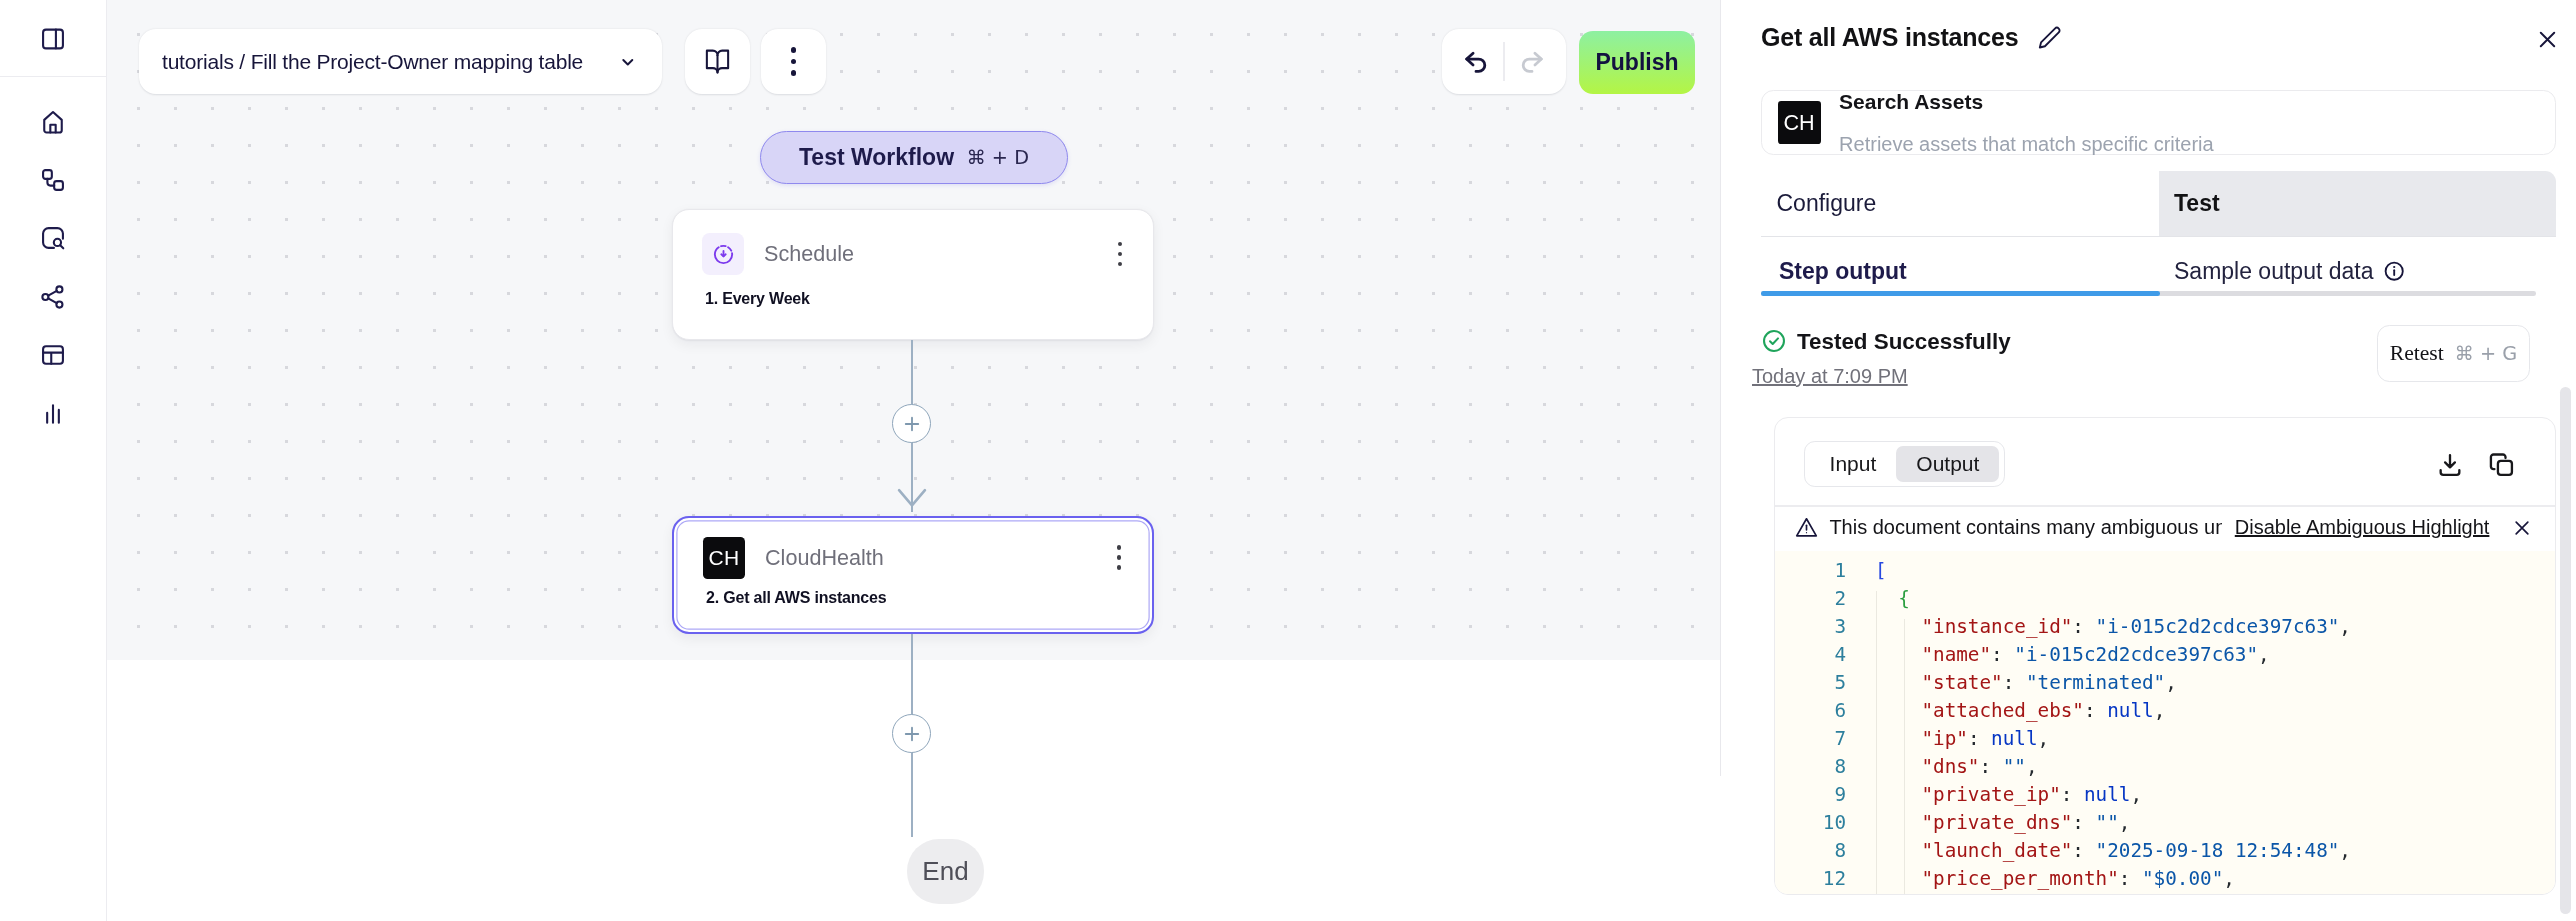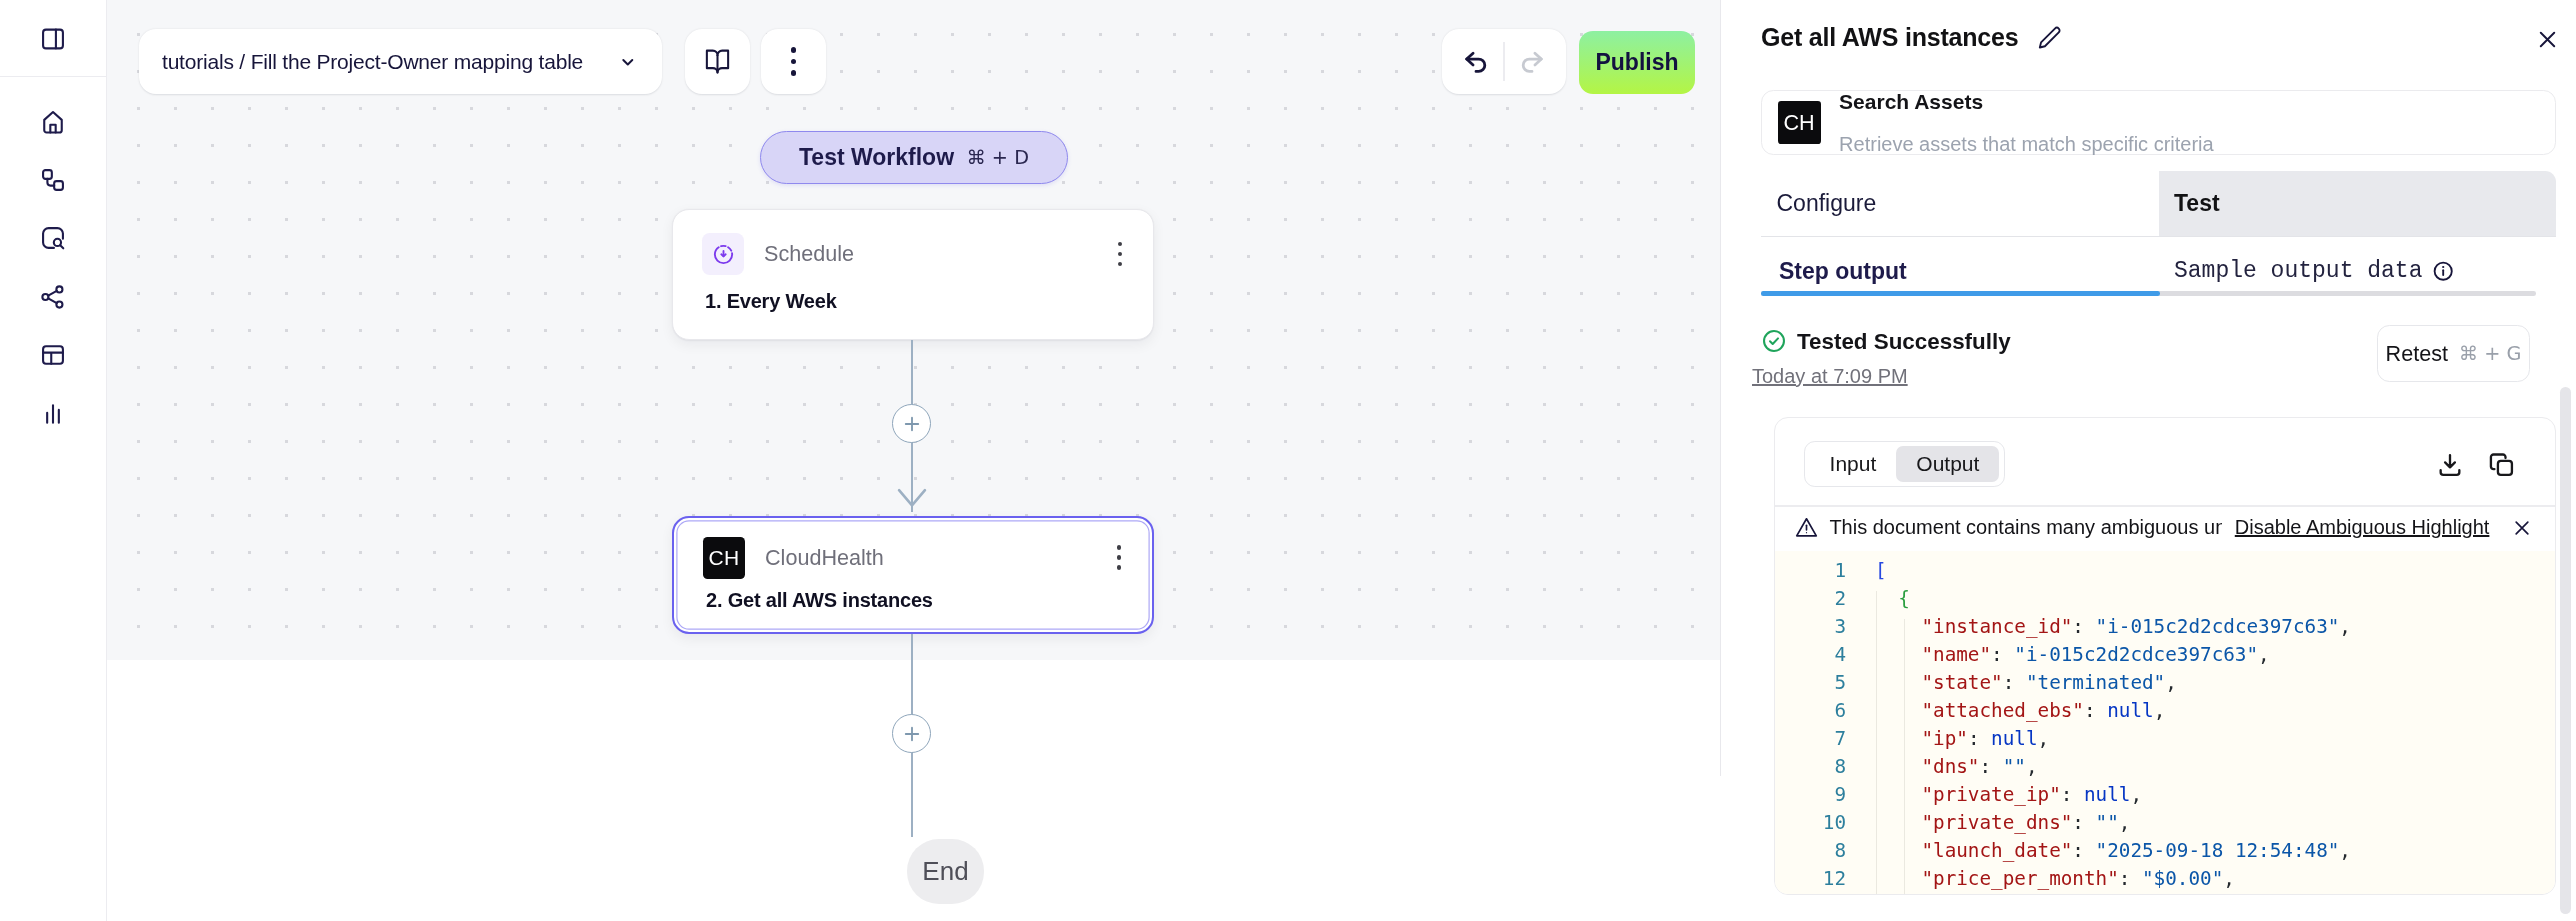--- a/index.html
+++ b/index.html
@@ -63,21 +63,21 @@
   .node-cloudhealth .node-head { top:18.6px; }
   .node-iconbox { width:42px; height:42px; border-radius:7.7px; background:#f3effd;
     display:flex; align-items:center; justify-content:center; flex:none; }
   .clock-ic { width:25px; height:25px; stroke:#7c3aed; fill:none; stroke-width:1.8; stroke-linecap:round; stroke-linejoin:round; }
   .ch-box { width:42px; height:42px; border-radius:4.6px; background:#0b0b0d; color:#fff;
     font-size:21px; font-weight:500; letter-spacing:0.4px;
     display:flex; align-items:center; justify-content:center; flex:none; }
   .node-type { font-size:21.6px; color:#6f6f7a; flex:1; }
   .node-kebab { display:flex; flex-direction:column; gap:5.4px; background:none; border:none; cursor:pointer; padding:4.6px; }
   .node-kebab i { width:4.6px; height:4.6px; border-radius:50%; background:#3f3f46; }
-  .node-title { position:absolute; left:32px; top:80px; font-size:20px; font-weight:600; color:#101022; letter-spacing:-0.2px; }
+  .node-title { position:absolute; left:32px; top:80px; font-size:16px; font-weight:600; color:#101022; letter-spacing:-0.2px; }
   .node-cloudhealth .node-title { top:71px; }
 
   .conn { position:absolute; left:804px; width:2.3px; background:#9db0c3; }
   .conn-1 { top:340px; height:172px; }
   .conn-2 { top:634px; height:203px; }
   .plus-circle { position:absolute; left:785px; width:39px; height:39px; border-radius:50%;
     background:#fff; border:1.9px solid #8fa6bb; cursor:pointer;
     display:flex; align-items:center; justify-content:center; }
   .plus-1 { top:404px; } .plus-2 { top:714px; }
   .plus-ic { width:20px; height:20px; stroke:#7e98ae; stroke-width:2.2; fill:none; stroke-linecap:round; }
@@ -105,33 +105,33 @@
   .ac-desc { font-size:20px; color:#9ca3af; }
 
   .tabs { position:absolute; left:40px; top:171px; width:795px; height:66px;
     display:flex; border-radius:10.8px 10.8px 0 0; overflow:hidden; border-bottom:1.5px solid #e3e4e8; }
   .tab { flex:1; display:flex; align-items:center; padding-left:15.5px; cursor:pointer; }
   .tab-configure { background:#fff; font-size:23px; color:#1b1b3a; }
   .tab-test { background:#e8e9ed; font-size:23px; font-weight:600; color:#121214; }
 
   .subtab-step { position:absolute; left:58px; top:258px; font-size:23px; font-weight:700; color:#1e1b4b; cursor:pointer; }
   .subtab-sample { position:absolute; left:453px; top:258px; font-size:23px; color:#23233f;
-    display:flex; align-items:center; gap:9.3px; cursor:pointer;font-family:Liberation Mono, monospace; }
+    display:flex; align-items:center; gap:9.3px; cursor:pointer; }
   .info-ic { width:22.4px; height:22.4px; stroke:#17153a; fill:none; stroke-width:2; stroke-linecap:round; }
   .underline-track { position:absolute; left:40px; top:291px; width:775px; height:4.6px; border-radius:2.3px; background:#dcdce0; }
   .underline-active { position:absolute; left:0; top:0; width:399px; height:4.6px; border-radius:2.3px; background:#3f9be8; }
 
   .status-check { position:absolute; left:40px; top:328px; }
   .check-ic { width:26px; height:26px; stroke:#1fa45b; fill:none; stroke-width:1.9; stroke-linecap:round; stroke-linejoin:round; }
   .status-text { position:absolute; left:76px; top:329px; font-size:22.4px; font-weight:600; color:#141418; }
   .status-time { position:absolute; left:31px; top:365px; font-size:20px; color:#71717a;text-decoration:underline; }
   .retest-btn { position:absolute; left:656px; top:325px; width:153px; height:57px;
     background:#fff; border:1.5px solid #e6e7eb; border-radius:12.4px; cursor:pointer;
     display:flex; align-items:center; justify-content:center; gap:10.8px; }
-  .retest-label { font-size:21.6px; font-weight:500; color:#141418; }
+  .retest-label { font-size:21.6px; font-weight:500; color:#141418;font-family:Liberation Serif, serif; }
   .retest-short { font-size:19.3px; color:#9aa0aa; }
 
   .output-card { position:absolute; left:53px; top:417px; width:782px; height:478px;
     border:1.5px solid #ebebee; border-radius:14px; overflow:hidden; background:#fff; }
   .io-seg { position:absolute; left:29px; top:23px; height:46px; border:1.5px solid #e6e7eb;
     border-radius:10.8px; display:inline-flex; align-items:center; padding:0 4.6px; background:#fff; }
   .io-opt { font-size:21px; color:#18181b; padding:0 20px; background:none; border:none; cursor:pointer;
     height:36px; display:flex; align-items:center; font-family:"Liberation Sans",sans-serif; }
   .io-opt.selected { background:#e4e4e8; border-radius:7px; }
   .oc-dl { position:absolute; left:659px; top:31px; }

